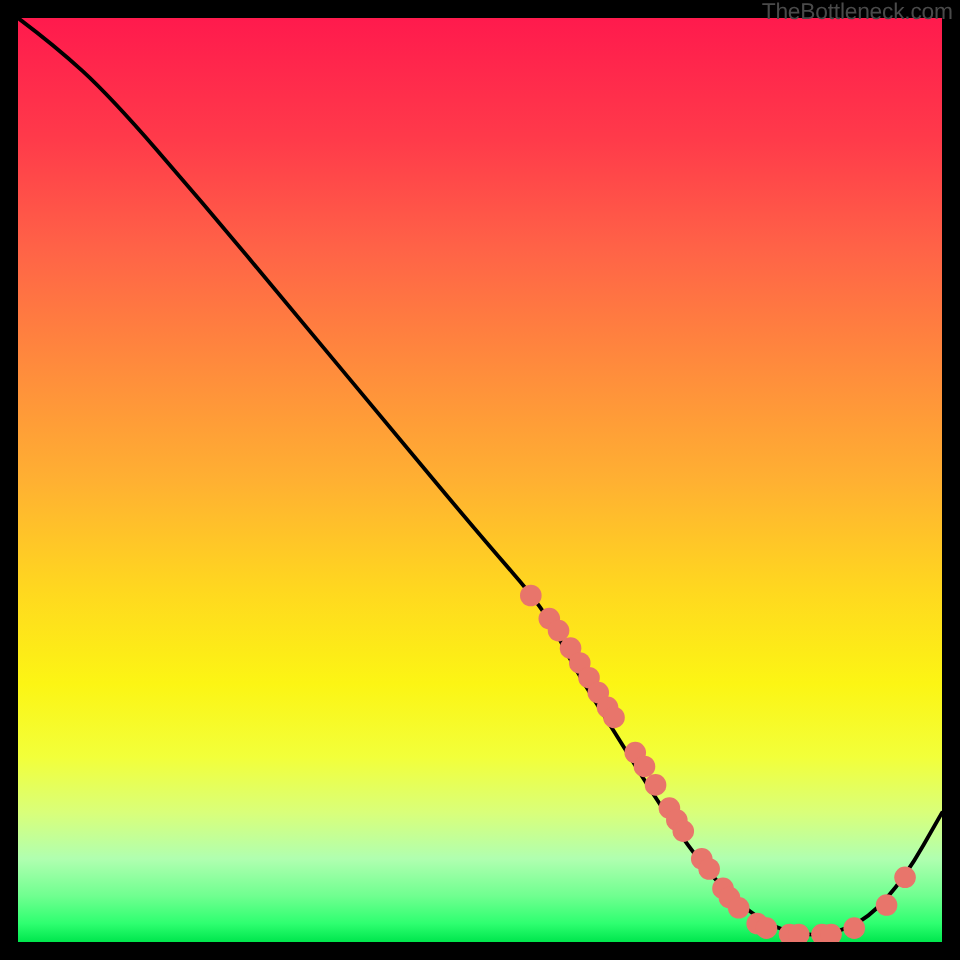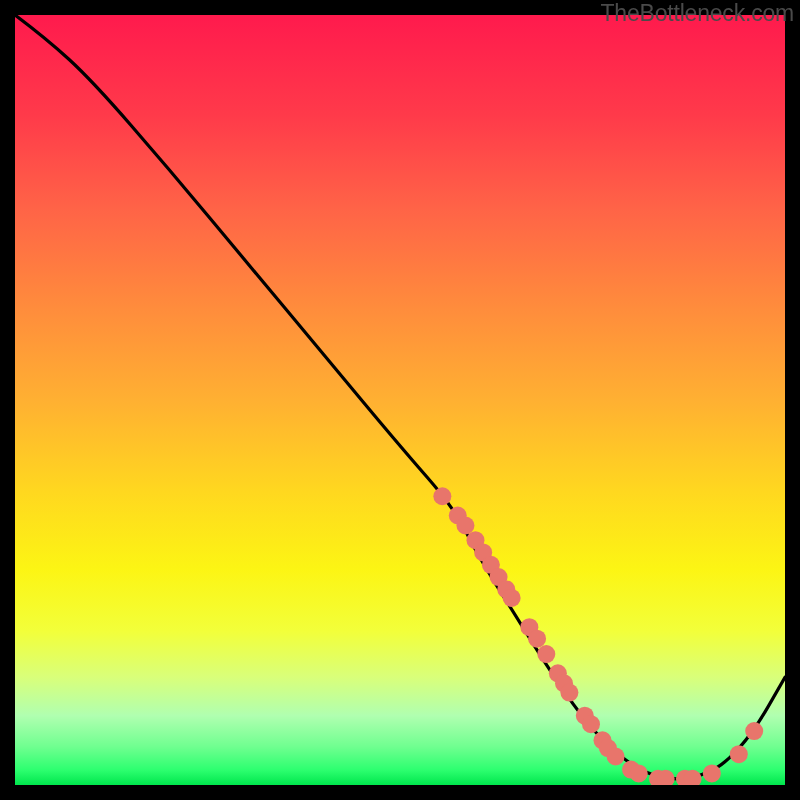--- a/index.html
+++ b/index.html
@@ -43,21 +43,21 @@
     left: 15px;
     top: 15px;
     width: 770px;
     height: 770px;
     pointer-events: none;
   }
   .watermark {
     position: absolute;
     top: 0px;
     right: 6px;
-    font-size: 23px;
+    font-size: 19px;
     font-weight: 500;
     color: #4a4a4a;
     letter-spacing: -0.2px;
   }
 </style>
 </head>
 <body>
 
 <div class="chart-container">
   <div class="plot-area"></div>

